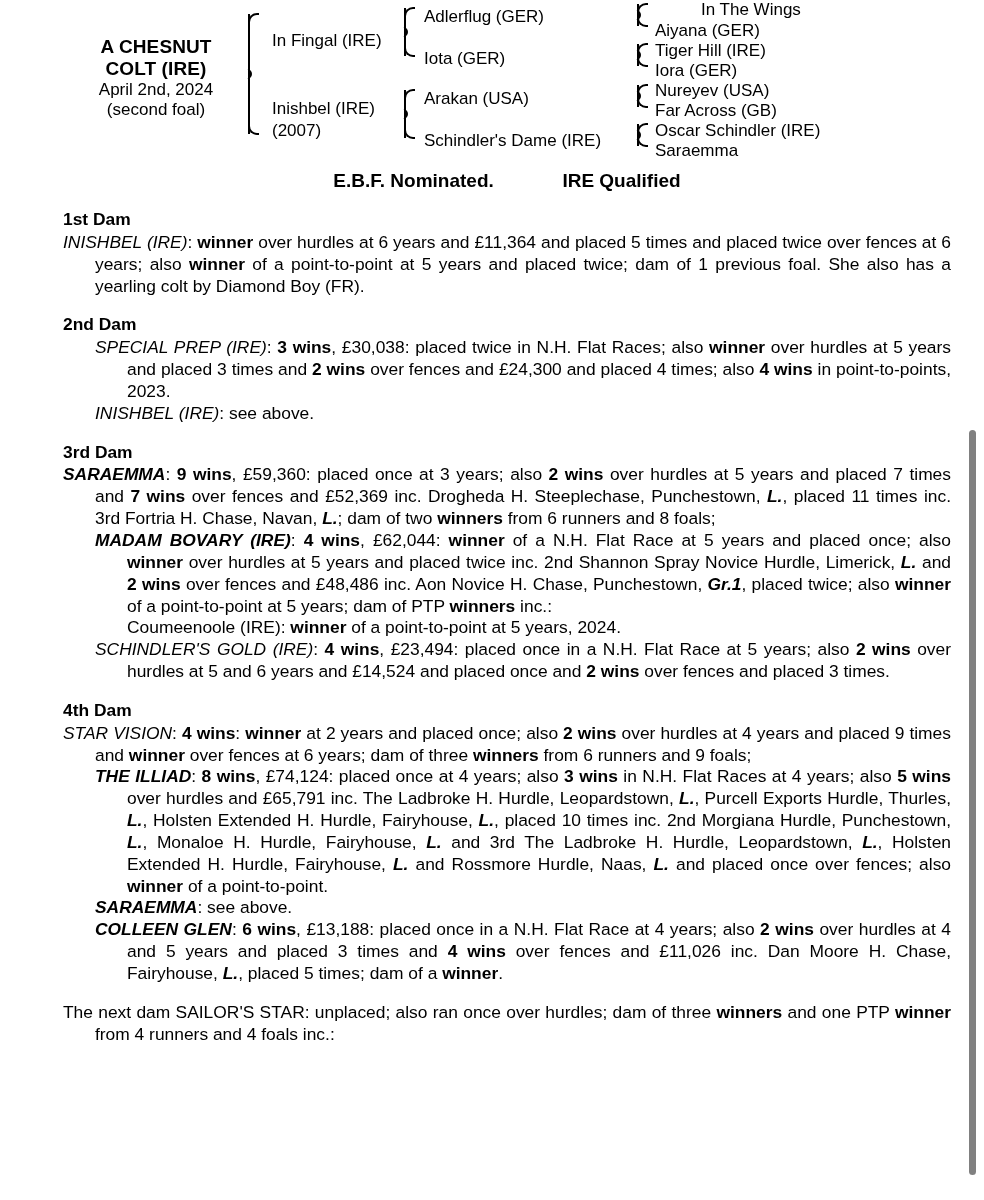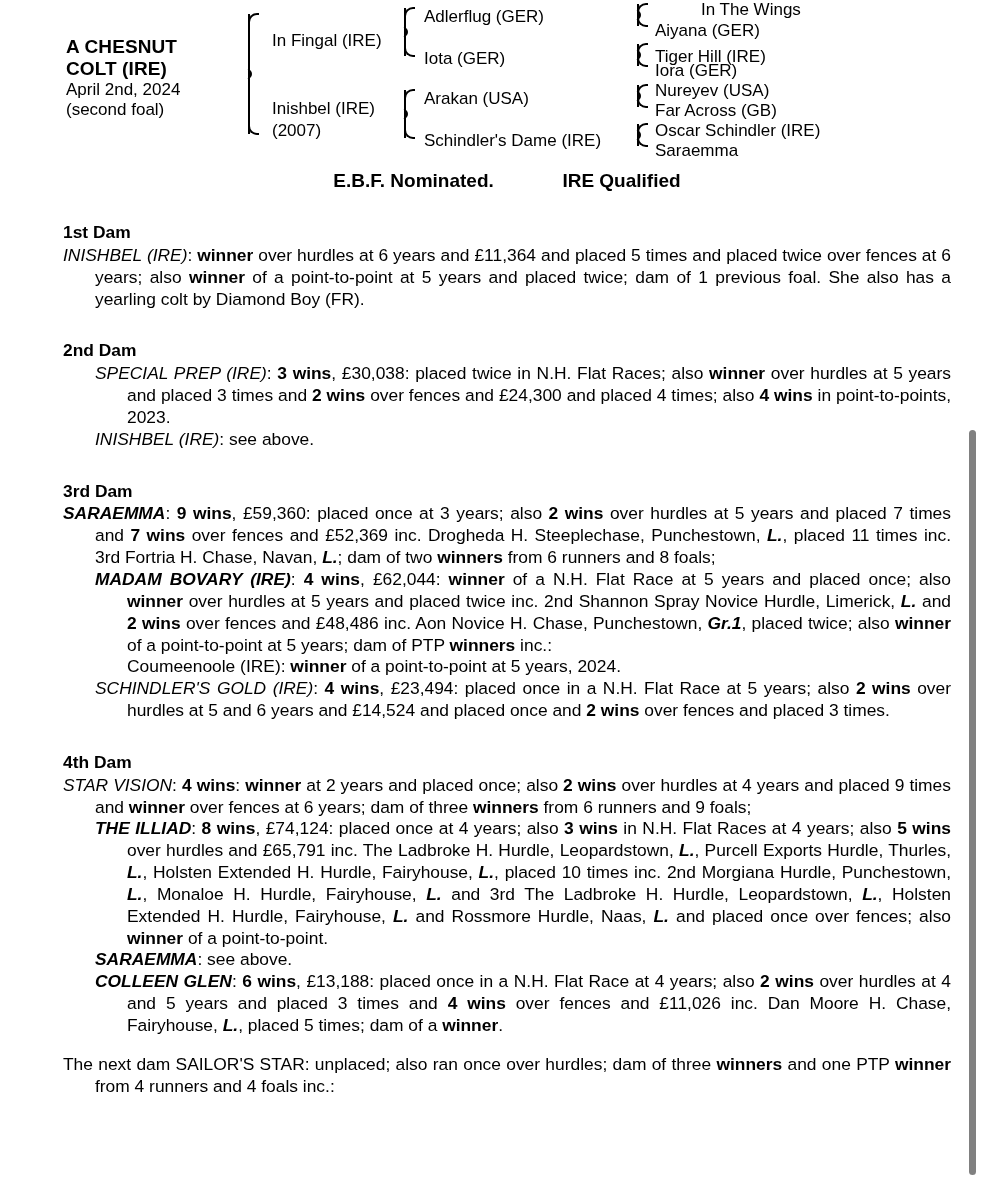--- a/index.html
+++ b/index.html
@@ -18,20 +18,21 @@
 
   
   .pedigree {
     position: relative;
     height: 160px;
     padding-top: 2px;
   }
   .ped-col {
     position: absolute;
     top: 0;
+    text-align: center;
   }
   .subject {
     left: 66px;
     top: 36px;
     width: 180px;
     line-height: 1.16;
   }
   .subject .sub-name {
     font-size: 19px;
     font-weight: bold;
@@ -102,21 +103,21 @@
 
   
   .content {
     padding: 0 33px 0 63px;
     font-size: 17.4px;
     line-height: 1.255;
   }
   .dam-head {
     font-weight: bold;
     font-size: 17.4px;
-    margin-top: 30px;
+    margin-top: 17px;
     margin-bottom: 1px;
   }
   .entry {
     text-align: justify;
     text-justify: inter-word;
     margin: 0;
     padding-left: 32px;
     text-indent: -32px;
   }
   .entry.lvl1 {
@@ -192,21 +193,21 @@
     </div>
   <div class="brace" style="left:637px; top:85px; height:22px;">
       <span class="nub"></span>
     </div>
   <div class="brace" style="left:637px; top:124px; height:22px;">
       <span class="nub"></span>
     </div>
 
   <div class="ped-name" style="left:655px; top:0px;margin-left:46px;">In The Wings</div>
   <div class="ped-name" style="left:655px; top:21px;">Aiyana (GER)</div>
-  <div class="ped-name" style="left:655px; top:47px;">Tiger Hill (IRE)</div>
+  <div class="ped-name" style="left:655px; top:41px;">Tiger Hill (IRE)</div>
   <div class="ped-name" style="left:655px; top:61px;">Iora (GER)</div>
   <div class="ped-name" style="left:655px; top:81px;">Nureyev (USA)</div>
   <div class="ped-name" style="left:655px; top:101px;">Far Across (GB)</div>
   <div class="ped-name" style="left:655px; top:121px;text-align:right;">Oscar Schindler (IRE)</div>
   <div class="ped-name" style="left:655px; top:141px;">Saraemma</div>
 </div>
 
 <div class="qual-line">
   <span>E.B.F. Nominated.</span>
   <span class="gap"></span>

